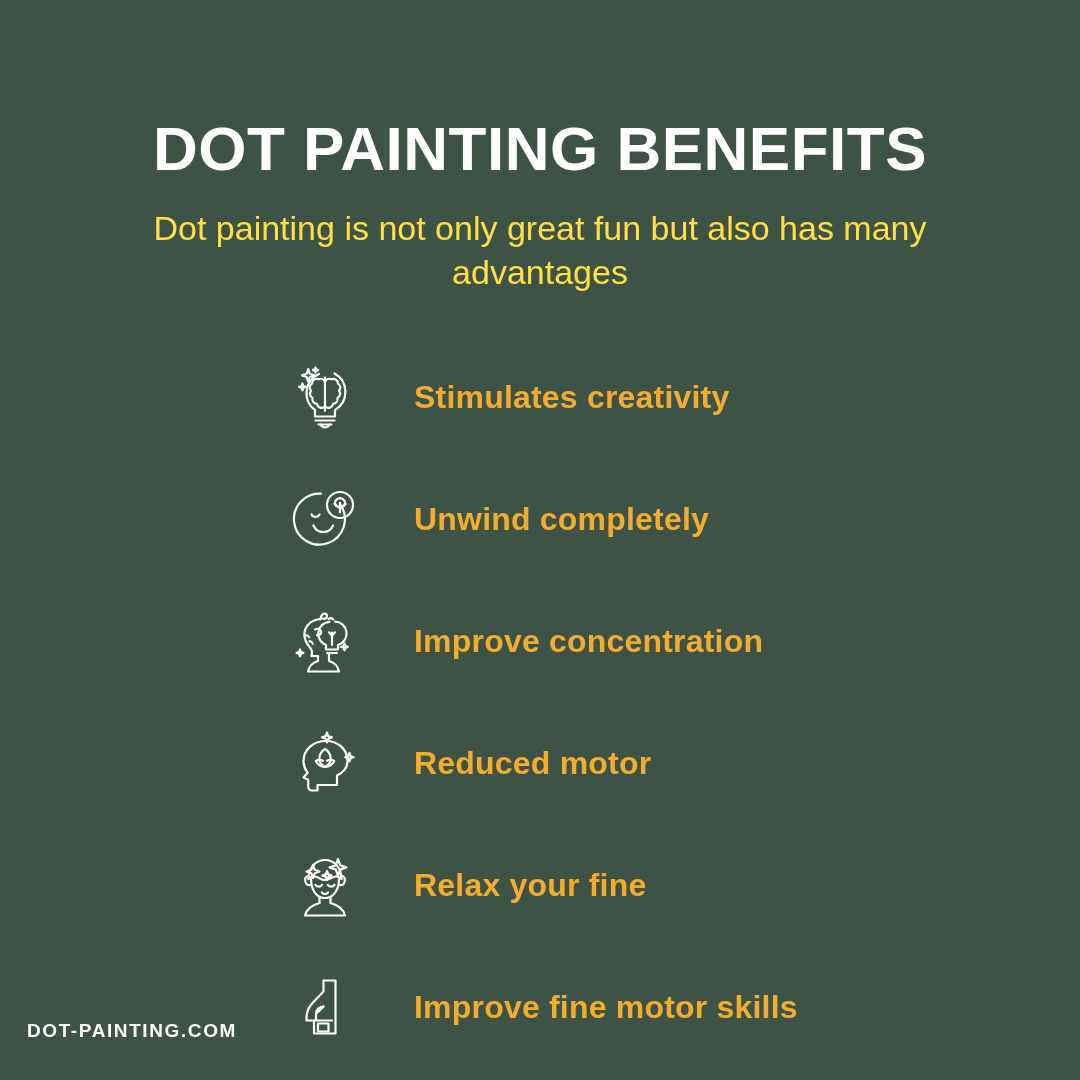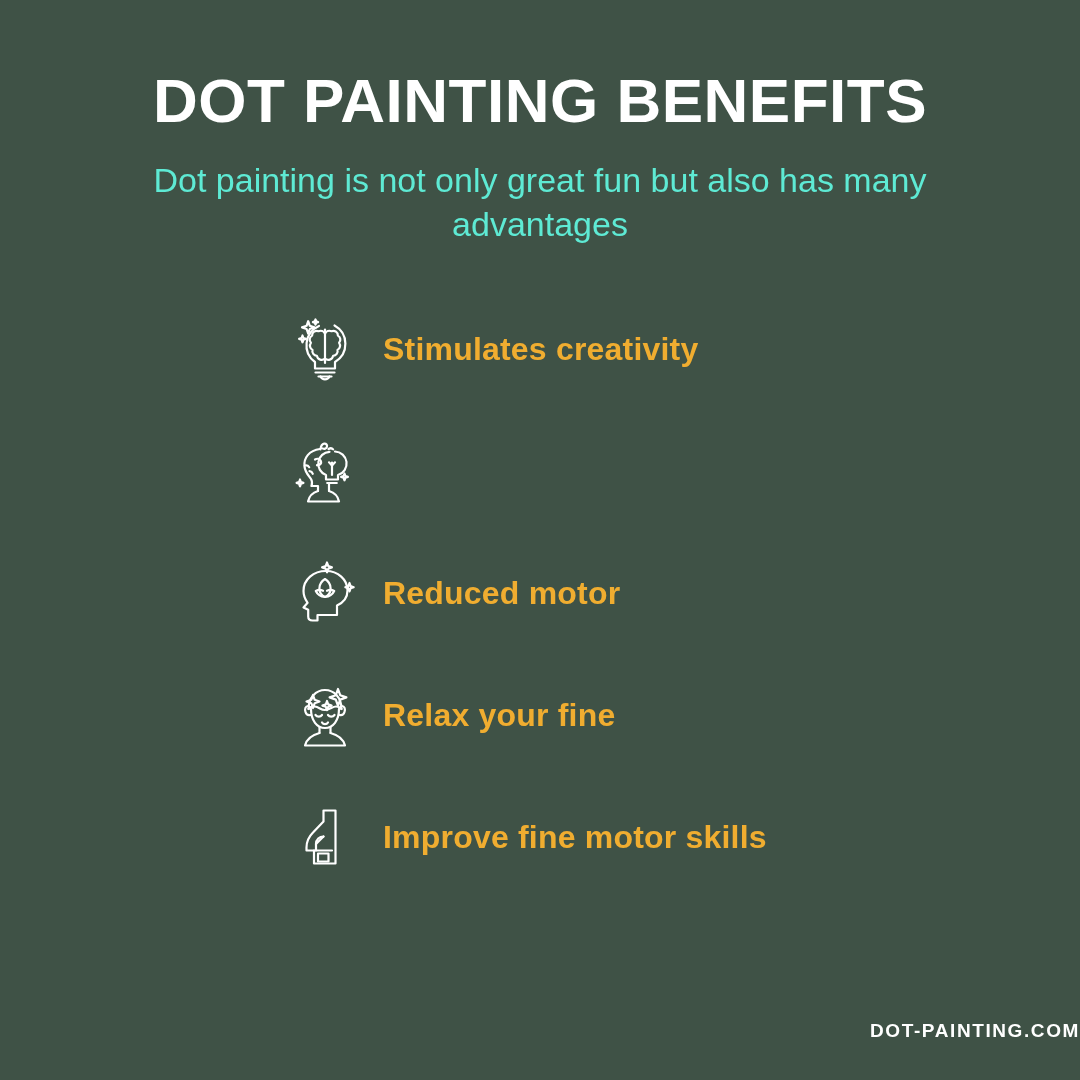--- a/index.html
+++ b/index.html
@@ -16,35 +16,35 @@
     position: relative;
     width: 1080px;
     height: 1080px;
     background: #3f5246;
     box-sizing: border-box;
     display: flex;
     flex-direction: column;
     align-items: center;
   }
   #title {
-    margin-top: 68px;
+    margin-top: 116px;
     font-size: 62px;
     font-weight: 700;
     letter-spacing: 0.5px;
     color: #ffffff;
     text-align: left;
     line-height: 1.05;
     font-family: "Liberation Sans", sans-serif;
   }
   #subtitle {
     margin-top: 26px;
     width: 820px;
     font-size: 34px;
     font-weight: 400;
-    color: #5eead4;
+    color: #fde047;
     text-align: center;
     line-height: 1.28;
     font-family: "Liberation Sans", sans-serif;
   }
   #benefit-list {
     margin-top: 42px;
     width: 740px;
     display: flex;
     flex-direction: column;
     align-items: flex-start;
@@ -64,34 +64,34 @@
     display: flex;
     align-items: center;
     justify-content: center;
   }
   .benefit-icon svg {
     width: 72px;
     height: 72px;
     display: block;
   }
   .benefit-label {
-    margin-left: 21px;
+    margin-left: 52px;
     font-size: 32px;
     font-weight: 700;
     color: #f0ad30;
     letter-spacing: 0.2px;
     white-space: nowrap;
     font-family: "Liberation Sans", sans-serif;
   }
   #footer {
     position: absolute;
     bottom: 38px;
     left: 0;
     right: 0;
-    text-align: right;
+    text-align: left;
     font-size: 19px;
     font-weight: 700;
     letter-spacing: 1.6px;
     color: #ffffff;
     font-family: "Liberation Sans", sans-serif;
     margin-left: 27px;
   }
 </style>
 </head>
 <body>
@@ -115,20 +115,35 @@
           <path d="M29.5 63.5 L42.5 63.5"></path>
           <path d="M31.5 63.5 a5 5 0 0 0 9 0"></path>
           <path d="M19.2 8.2 l1.6 4.6 l4.6 1.6 l-4.6 1.6 l-1.6 4.6 l-1.6 -4.6 l-4.6 -1.6 l4.6 -1.6 z"></path>
           <path d="M13.5 22.5 l0.9 2.5 l2.5 0.9 l-2.5 0.9 l-0.9 2.5 l-0.9 -2.5 l-2.5 -0.9 l2.5 -0.9 z"></path>
           <path d="M26.5 6.5 l0.7 1.9 l1.9 0.7 l-1.9 0.7 l-0.7 1.9 l-0.7 -1.9 l-1.9 -0.7 l1.9 -0.7 z"></path>
         </svg>
       </span>
       <span class="benefit-label">Stimulates creativity</span>
     </div>
 
+    <div class="benefit-row">
+      <span class="benefit-icon">
+        <svg viewBox="0 0 72 72" fill="none" stroke="#ffffff" stroke-width="2.2" stroke-linecap="round" stroke-linejoin="round">
+          <path d="M52 22.5 A25.5 25.5 0 1 1 32 10.6"></path>
+          <circle cx="51" cy="22" r="13"></circle>
+          <path d="M51 15.2 c-3 0-5 2.4-5 4.6 c0 2.6 2.4 4.4 5 4.4 c2.6 0 5-1.8 5-4.4 c0-2.2-2-4.6-5-4.6 z"></path>
+          <path d="M51 19.8 L51 29.4"></path>
+          <path d="M51 24 c-2.6 -0.4 -4.6 -1.6 -5.6 -3.2"></path>
+          <path d="M51 24 c2.6 -0.4 4.6 -1.6 5.6 -3.2"></path>
+          <path d="M22.5 31.5 a4.5 4.5 0 0 0 8 0"></path>
+          <path d="M24.5 42.5 a10.5 10.5 0 0 0 19.5 0"></path>
+        </svg>
+      </span>
+      <span class="benefit-label">Unwind completely</span>
+    </div>
 
     <div class="benefit-row">
       <span class="benefit-icon">
         <svg viewBox="0 0 72 72" fill="none" stroke="#ffffff" stroke-width="2.2" stroke-linecap="round" stroke-linejoin="round">
           <path d="M31 14 C20 15.5 14.5 23 15.5 31.5 C16.2 37.6 20 41 22 44 C23.5 46.3 23.2 48.5 22.6 51"></path>
           <path d="M22.6 51 L29 51 L29 56"></path>
           <path d="M29 56 C24 57.5 20 61.5 19 66.5 L50 66.5 C49 61 45 57.5 40 56"></path>
           <path d="M40 56 L40 49"></path>
           <path d="M15.8 30.5 C17.5 30 19.3 30.7 20.2 32.2"></path>
           <path d="M20.5 36.2 c1.5 0.2 2.8 1.2 3.3 2.6"></path>
@@ -138,20 +153,21 @@
           <path d="M39.5 14 c1.7 -1 3.6 -0.8 4.6 0.4"></path>
           <path d="M46 16.5 A12 12 0 0 1 49 40 L49 44.5 L37 44.5 L37 40 A12 12 0 0 1 40.5 16.8"></path>
           <path d="M43 27.5 L43 40"></path>
           <path d="M43 30.5 l-3 -3.2"></path>
           <path d="M43 30.5 l3 -3.2"></path>
           <path d="M38.2 48 L47.8 48"></path>
           <path d="M55.5 38.5 l0.9 2.5 l2.5 0.9 l-2.5 0.9 l-0.9 2.5 l-0.9 -2.5 l-2.5 -0.9 l2.5 -0.9 z"></path>
           <path d="M11 44.5 l0.9 2.5 l2.5 0.9 l-2.5 0.9 l-0.9 2.5 l-0.9 -2.5 l-2.5 -0.9 l2.5 -0.9 z"></path>
         </svg>
       </span>
+      <span class="benefit-label">Improve concentration</span>
     </div>
 
     <div class="benefit-row">
       <span class="benefit-icon">
         <svg viewBox="0 0 72 72" fill="none" stroke="#ffffff" stroke-width="2.2" stroke-linecap="round" stroke-linejoin="round">
           <path d="M37 14 C24.5 14 14.5 22.5 14.5 34 C14.5 39.5 16.8 43.3 18.6 45.8 L14.5 50.5 L19.2 52.8 L19.2 59.5 C19.2 62 21 63.5 23.5 63.5 L28.5 63.5 L28.5 58 L48 58 L48 48.5 C54.5 45.5 58.5 40 58.5 33.5 C58.5 22.5 49 14 37 14 Z"></path>
           <path d="M36 22 c-3.6 2.2 -5.6 5.8 -5.6 9.4 c0 3.8 2.3 7 5.6 8.6 c3.3 -1.6 5.6 -4.8 5.6 -8.6 c0 -3.6 -2 -7.2 -5.6 -9.4 z"></path>
           <path d="M36 40 c-4.4 -0.5 -7.8 -3 -9.2 -6 c2.2 -1.2 5 -1.3 7.2 -0.2"></path>
           <path d="M36 40 c4.4 -0.5 7.8 -3 9.2 -6 c-2.2 -1.2 -5 -1.3 -7.2 -0.2"></path>
           <path d="M36 8.5 l1.3 3.6 l3.6 1.3 l-3.6 1.3 l-1.3 3.6 l-1.3 -3.6 l-3.6 -1.3 l3.6 -1.3 z" transform="translate(2,-3)"></path>

